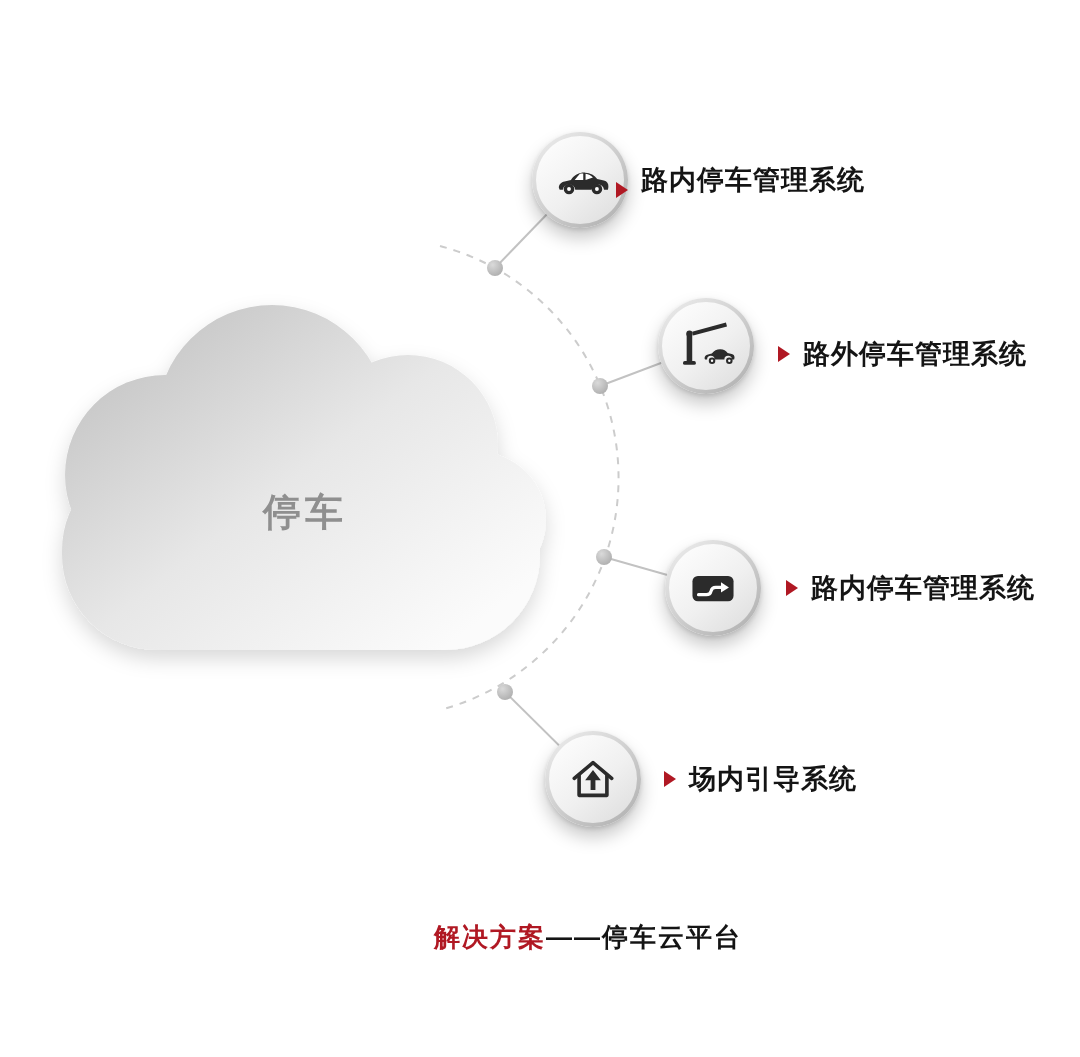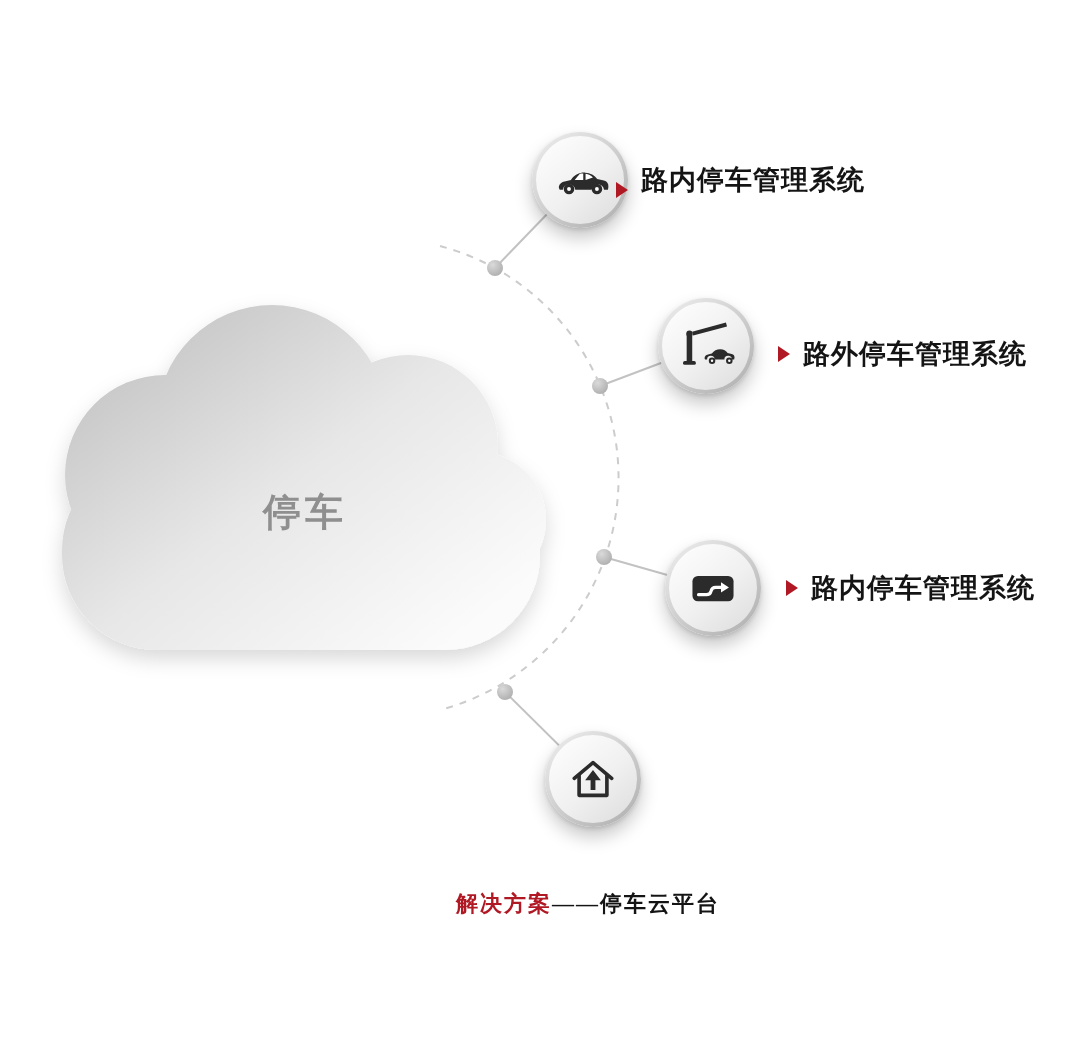--- a/index.html
+++ b/index.html
@@ -39,22 +39,22 @@
   }
   .tri{
     width:0;height:0;margin-right:13px;flex:0 0 auto;
     border-left:12px solid var(--accent-red,#b01823);
     border-top:8px solid transparent;
     border-bottom:8px solid transparent;
   }
 
   
   .caption{
-    position:absolute;left:588px;top:889px;transform:translateX(-50%);z-index:2;
-    font-weight:bold;font-size:22px;letter-spacing:2px;white-space:nowrap;font-family:Liberation Serif, serif;
+    position:absolute;left:588px;top:920px;transform:translateX(-50%);z-index:2;
+    font-weight:bold;font-size:26px;letter-spacing:2px;white-space:nowrap;
   }
   .caption .red{color:var(--accent-red,#b01823);}
   .caption .dark{color:var(--text-dark,#141414);}
 </style>
 </head>
 <body>
 
 <div class="stage">
 
   <svg class="art" width="1080" height="1057" viewBox="0 0 1080 1057">
@@ -162,18 +162,22 @@
     <div class="node-inner">
       <svg viewBox="0 0 48 48">
         <g fill="none" stroke="#2b2b2b" stroke-width="3" stroke-linejoin="round" stroke-linecap="round">
           <path d="M8.5 23.5 24 10.5 39.5 23.5"></path>
           <path d="M12.5 21v16.5h23V21"></path>
         </g>
         <polygon points="24,16.5 30.5,25 26,25 26,33 22,33 22,25 17.5,25" fill="#2b2b2b"></polygon>
       </svg>
     </div>
   </div>
+  <div class="label" style="left:664px;top:761px;">
+    <span class="tri"></span>
+    <span>场内引导系统</span>
+  </div>
 
   <div class="caption">
     <span class="red">解决方案</span><span class="dark">——</span><span class="dark">停车云平台</span>
   </div>
 
 </div>
 
 </body></html>

